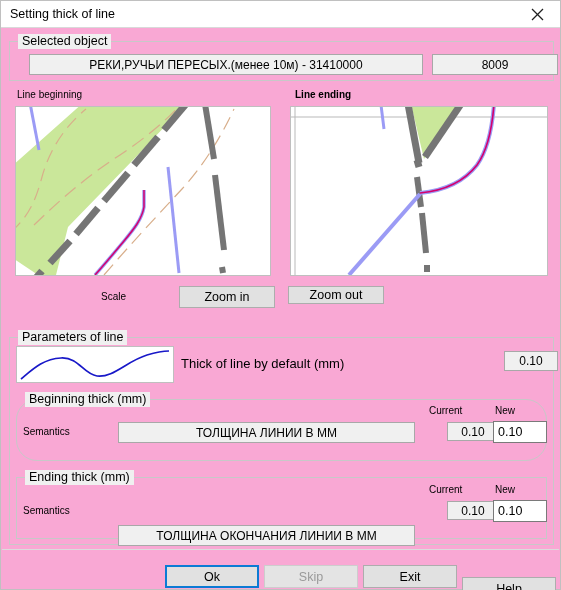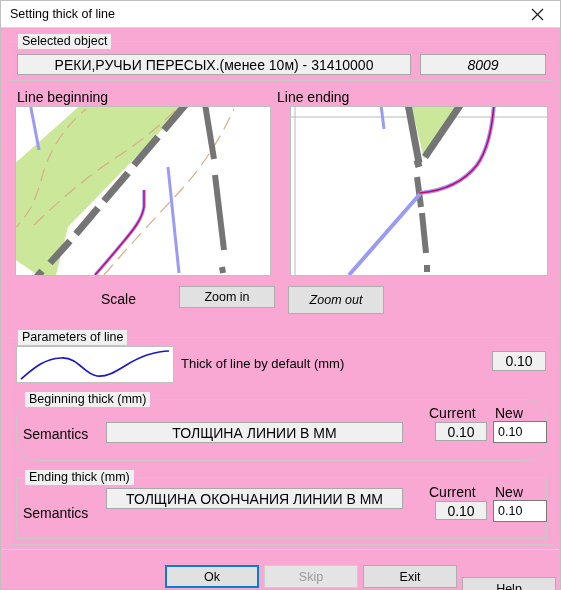--- a/index.html
+++ b/index.html
@@ -64,39 +64,40 @@
     text-align: center;
   }
 
   
   .field-ro {
     position: absolute;
     background: #f0f0f0;
     border: 1px solid #a8a8a8;
     box-sizing: border-box;
     display: flex; align-items: center; justify-content: center;
-    font-size: 14px;
-    color: #000000;
-    white-space: nowrap;
-    overflow: hidden;
+    font-size: 12px;
+    color: #000000;
+    white-space: nowrap;
+    overflow: hidden;
+    margin-left: 12px;
   }
   .field-edit {
     position: absolute;
     background: #ffffff;
     border: 1px solid #7a7a7a;
     box-sizing: border-box;
     display: flex; align-items: center;
     padding-left: 4px;
     font-size: 12.5px;
     color: #000000;
   }
 
   .static-label {
     position: absolute;
-    font-size: 14px;
+    font-size: 10px;
     color: #000000;
     white-space: nowrap;
   }
 
   
   .btn {
     position: absolute;
     background: #e1e1e1;
     border: 1px solid #adadad;
     box-sizing: border-box;
@@ -152,24 +153,24 @@
         <line x1="1" y1="1" x2="12" y2="12" stroke="#202020" stroke-width="1.2"></line>
         <line x1="12" y1="1" x2="1" y2="12" stroke="#202020" stroke-width="1.2"></line>
       </svg>
     </div>
   </div>
 
   <div class="groupbox" style="left:8px; top:40px; width:545px; height:40px;">
     <span class="grouplabel">Selected object</span>
   </div>
   <div class="field-ro" style="left:16px; top:53px; width:394px; height:21px;">РЕКИ,РУЧЬИ ПЕРЕСЫХ.(менее 10м) - 31410000</div>
-  <div class="field-ro" style="left:419px; top:53px; width:126px; height:21px;font-style:italic;">8009</div>
+  <div class="field-ro" style="left:419px; top:53px; width:126px; height:21px;">8009</div>
 
   <div class="static-label" style="left:16px; top:88px;">Line beginning</div>
-  <div class="static-label" style="left:276px; top:88px;">Line ending</div>
+  <div class="static-label" style="left:294px; top:88px;font-weight:bold;">Line ending</div>
 
   <div class="map-panel" style="left:14px; top:105px; width:256px; height:170px;">
     <svg width="254" height="168" viewBox="0 0 254 168">
       <rect x="0" y="0" width="254" height="168" fill="#ffffff"></rect>
 
       <polygon points="-5,168 -5,60 68,-5 172,-5 118,52 52,120 40,168" fill="#cae79a"></polygon>
       <polygon points="-5,168 -5,150 22,168" fill="#ffffff"></polygon>
 
       <path d="M-5,125 C 14,108 20,92 26,70 C 33,44 48,20 70,2" stroke="#d8ae8a" stroke-width="1.2" fill="none" stroke-dasharray="13,7"></path>
       <path d="M18,118 C 45,92 70,70 104,48 C 128,32 150,14 166,-4" stroke="#d8ae8a" stroke-width="1.2" fill="none" stroke-dasharray="14,7"></path>
@@ -224,21 +225,21 @@
 
       <line x1="58" y1="168" x2="129" y2="87" stroke="#9b9bf5" stroke-width="4"></line>
 
       <path d="M129,86 C 150,84 172,76 186,58 C 196,44 201,24 203,-3" stroke="#9b9bf5" stroke-width="4" fill="none"></path>
       <path d="M129,86 C 150,84 172,76 186,58 C 196,44 201,24 203,-3" stroke="#d4006e" stroke-width="1.6" fill="none"></path>
     </svg>
   </div>
 
   <div class="static-label" style="left:100px; top:290px;">Scale</div>
   <div class="btn" style="left:178px; top:285px; width:96px; height:22px;">Zoom in</div>
-  <div class="btn" style="left:287px; top:285px; width:96px; height:28px;font-style:italic;">Zoom out</div>
+  <div class="btn" style="left:287px; top:285px; width:96px; height:18px;">Zoom out</div>
 
   <div class="groupbox" style="left:8px; top:336px; width:545px; height:208px;">
     <span class="grouplabel">Parameters of line</span>
   </div>
 
   <div id="line-sample" style="left:15px; top:345px; width:158px; height:37px;">
     <svg width="156" height="35" viewBox="0 0 156 35">
       <path d="M4,32 C 16,22 26,12 44,11 C 62,10 66,27 80,29 C 96,31 110,14 130,8 C 140,5 146,4 152,4" stroke="#1818c8" stroke-width="1.7" fill="none"></path>
     </svg>
   </div>
@@ -252,21 +253,21 @@
   <div class="field-ro" style="left:105px; top:421px; width:297px; height:21px;">ТОЛЩИНА ЛИНИИ В ММ</div>
   <div class="static-label" style="left:428px; top:404px;">Current</div>
   <div class="static-label" style="left:494px; top:404px;">New</div>
   <div class="field-ro" style="left:434px; top:421px; width:52px; height:19px;">0.10</div>
   <div class="field-edit" style="left:492px; top:420px; width:54px; height:22px;">0.10</div>
 
   <div class="groupbox" style="left:15px; top:476px; width:531px; height:62px;">
     <span class="grouplabel">Ending thick (mm)</span>
   </div>
   <div class="static-label" style="left:22px; top:504px;">Semantics</div>
-  <div class="field-ro" style="left:105px; top:487px; width:297px; height:21px;">ТОЛЩИНА ОКОНЧАНИЯ ЛИНИИ В ММ</div>
+  <div class="field-ro" style="left:105px; top:524px; width:297px; height:21px;">ТОЛЩИНА ОКОНЧАНИЯ ЛИНИИ В ММ</div>
   <div class="static-label" style="left:428px; top:483px;">Current</div>
   <div class="static-label" style="left:494px; top:483px;">New</div>
   <div class="field-ro" style="left:434px; top:500px; width:52px; height:19px;">0.10</div>
   <div class="field-edit" style="left:492px; top:499px; width:54px; height:22px;">0.10</div>
 
   <div id="bottom-sep"></div>
   <div class="btn default" style="left:164px; top:564px; width:94px; height:23px;">Ok</div>
   <div class="btn disabled" style="left:263px; top:564px; width:94px; height:23px;">Skip</div>
   <div class="btn" style="left:362px; top:564px; width:94px; height:23px;">Exit</div>
   <div class="btn" style="left:461px; top:564px; width:94px; height:23px;margin-top:12px;">Help</div>

